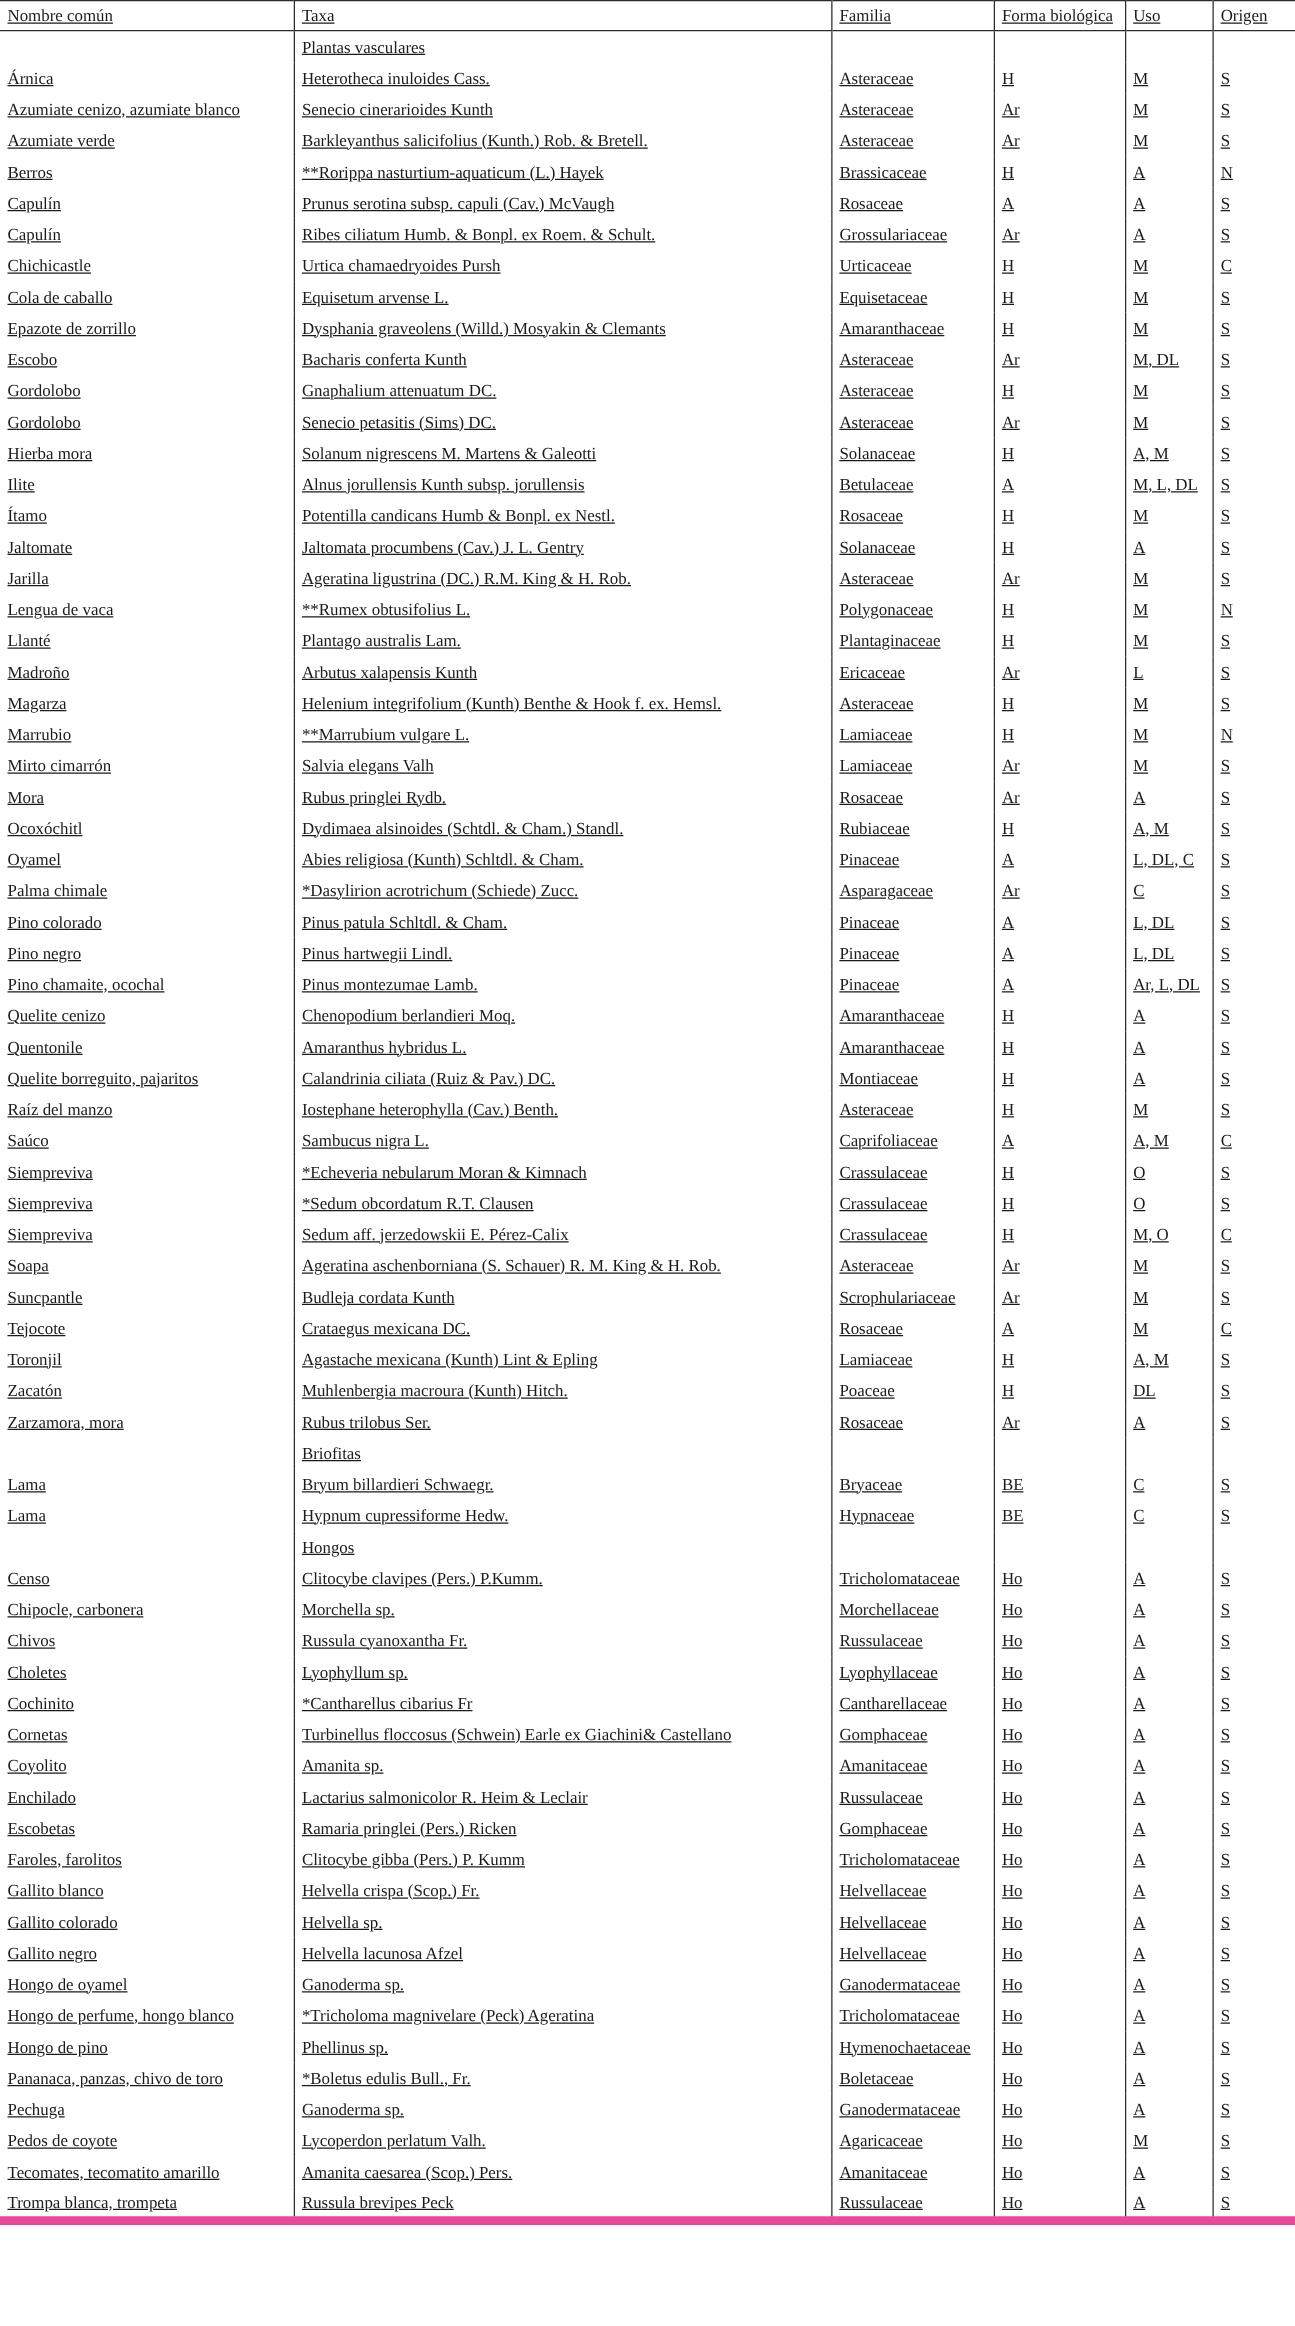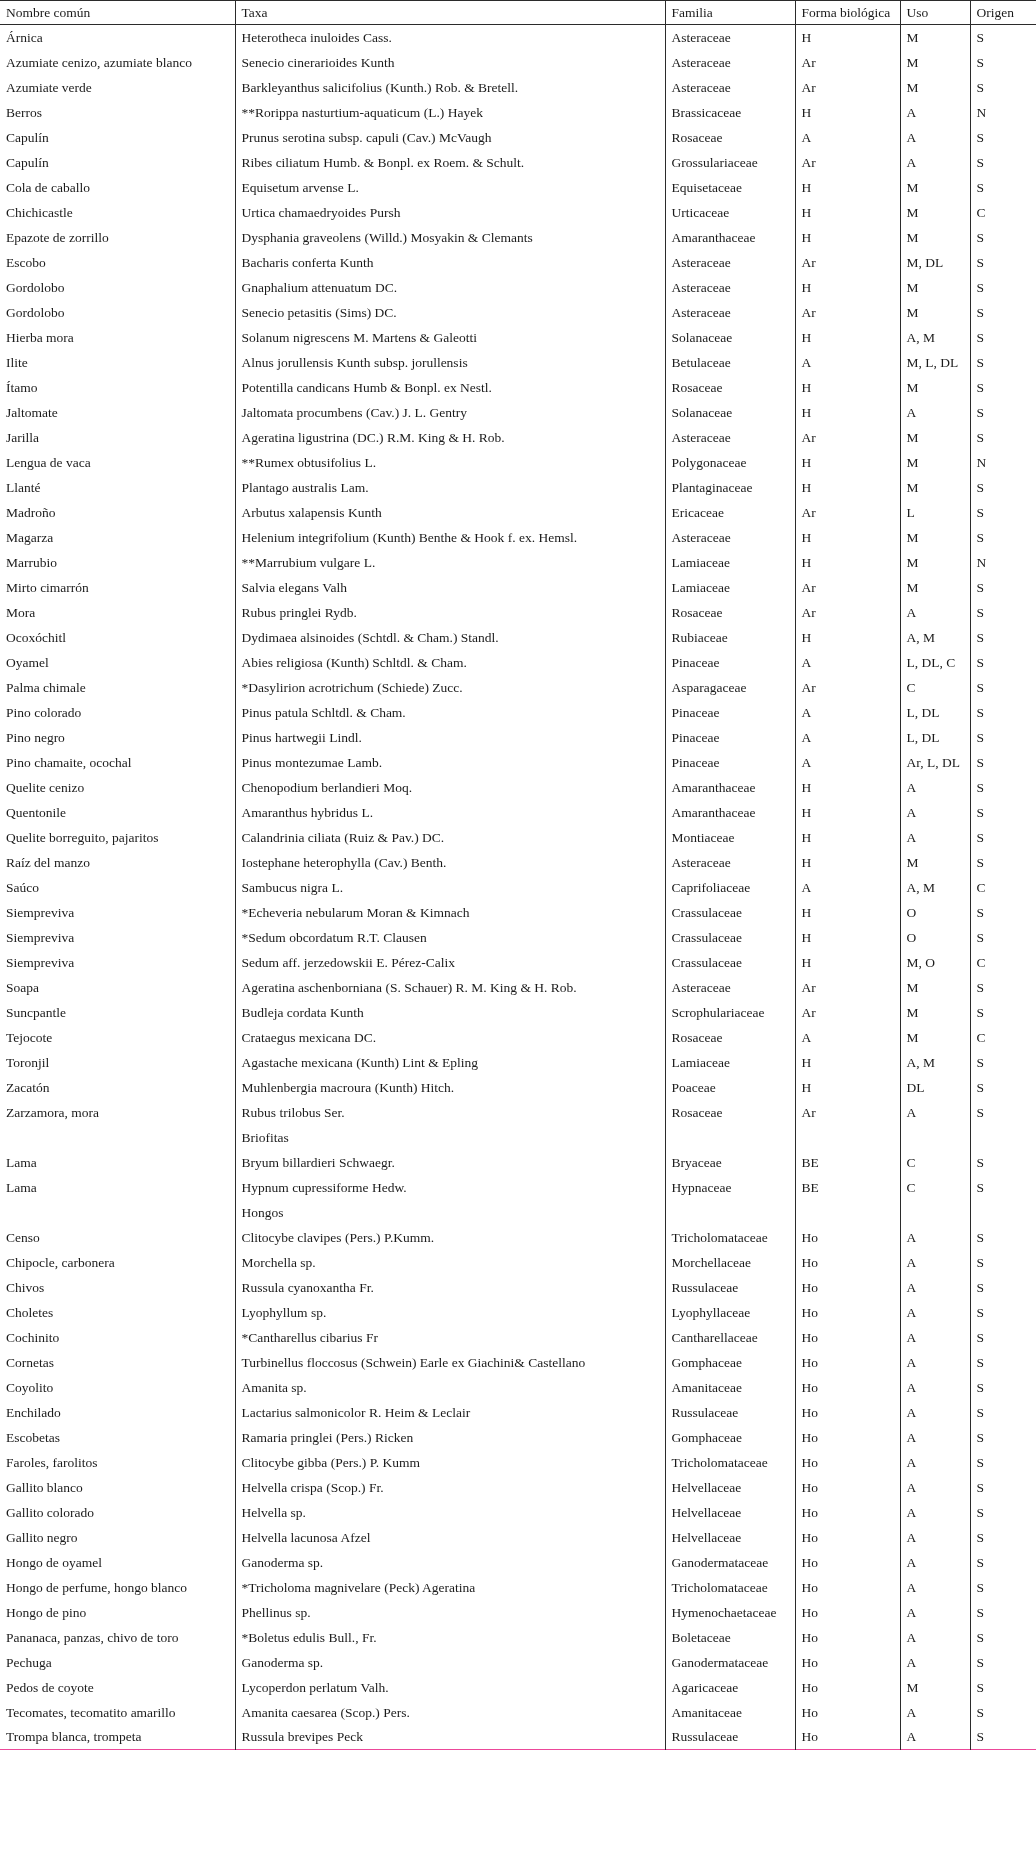--- a/index.html
+++ b/index.html
@@ -9,21 +9,22 @@
     background: #ffffff;
     width: 1036px;
     font-family: "Liberation Serif", "DejaVu Serif", serif;
     color: #1b1b1b;
   }
   table.species {
     width: 1036px;
     border-collapse: collapse;
     table-layout: fixed;
     border-top: 1px solid #2b2b2b;
-    border-bottom: 1px solid #ec4899;
+    border-bottom: 7px solid #ec4899;
+    text-decoration: underline;
   }
   th, td {
     font-weight: normal;
     text-align: left;
     font-size: 13.5px;
     line-height: 17px;
     padding: 3px 4px 3px 6px;
     white-space: nowrap;
     overflow: hidden;
     vertical-align: middle;
@@ -51,20 +52,28 @@
       <th class="col0">Nombre común</th>
       <th class="col1">Taxa</th>
       <th class="col2">Familia</th>
       <th class="col3">Forma biológica</th>
       <th class="col4">Uso</th>
       <th class="col5">Origen</th>
     </tr>
   </thead>
   <tbody>
       <tr>
+        <td class="col0"></td>
+        <td class="col1">Plantas vasculares</td>
+        <td class="col2"></td>
+        <td class="col3"></td>
+        <td class="col4"></td>
+        <td class="col5"></td>
+      </tr>
+      <tr>
         <td class="col0">Árnica</td>
         <td class="col1">Heterotheca inuloides Cass.</td>
         <td class="col2">Asteraceae</td>
         <td class="col3">H</td>
         <td class="col4">M</td>
         <td class="col5">S</td>
       </tr>
       <tr>
         <td class="col0">Azumiate cenizo, azumiate blanco</td>
         <td class="col1">Senecio cinerarioides Kunth</td>
@@ -99,34 +108,34 @@
       </tr>
       <tr>
         <td class="col0">Capulín</td>
         <td class="col1">Ribes ciliatum Humb. &amp; Bonpl. ex Roem. &amp; Schult.</td>
         <td class="col2">Grossulariaceae</td>
         <td class="col3">Ar</td>
         <td class="col4">A</td>
         <td class="col5">S</td>
       </tr>
       <tr>
+        <td class="col0">Chichicastle</td>
+        <td class="col1">Urtica chamaedryoides Pursh</td>
+        <td class="col2">Urticaceae</td>
+        <td class="col3">H</td>
+        <td class="col4">M</td>
+        <td class="col5">C</td>
+      </tr>
+      <tr>
         <td class="col0">Cola de caballo</td>
         <td class="col1">Equisetum arvense L.</td>
         <td class="col2">Equisetaceae</td>
         <td class="col3">H</td>
         <td class="col4">M</td>
         <td class="col5">S</td>
-      </tr>
-      <tr>
-        <td class="col0">Chichicastle</td>
-        <td class="col1">Urtica chamaedryoides Pursh</td>
-        <td class="col2">Urticaceae</td>
-        <td class="col3">H</td>
-        <td class="col4">M</td>
-        <td class="col5">C</td>
       </tr>
       <tr>
         <td class="col0">Epazote de zorrillo</td>
         <td class="col1">Dysphania graveolens (Willd.) Mosyakin &amp; Clemants</td>
         <td class="col2">Amaranthaceae</td>
         <td class="col3">H</td>
         <td class="col4">M</td>
         <td class="col5">S</td>
       </tr>
       <tr>

